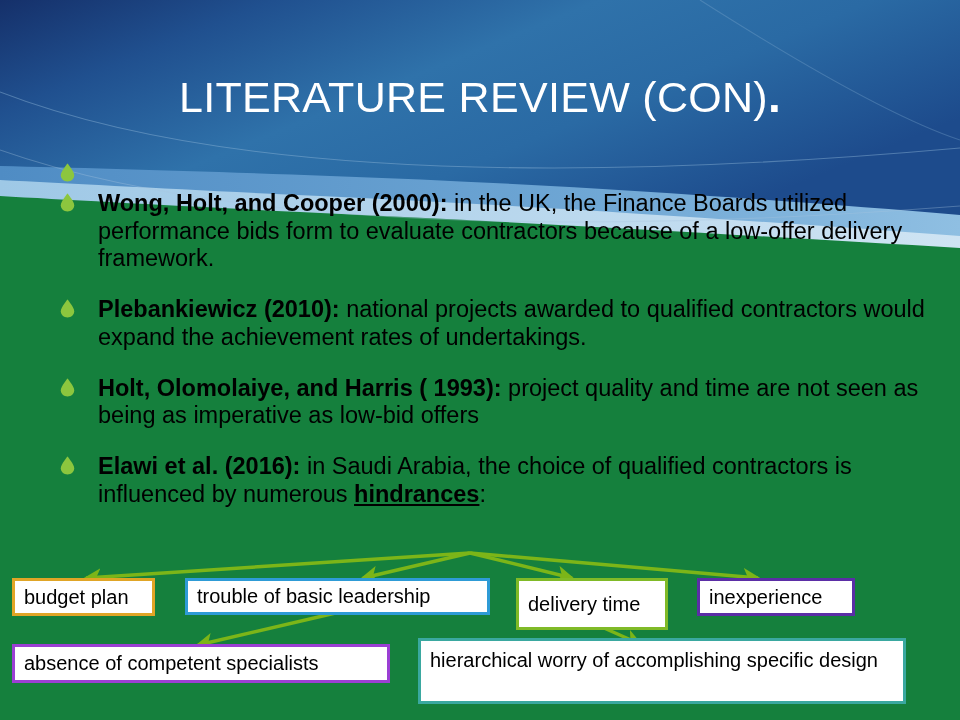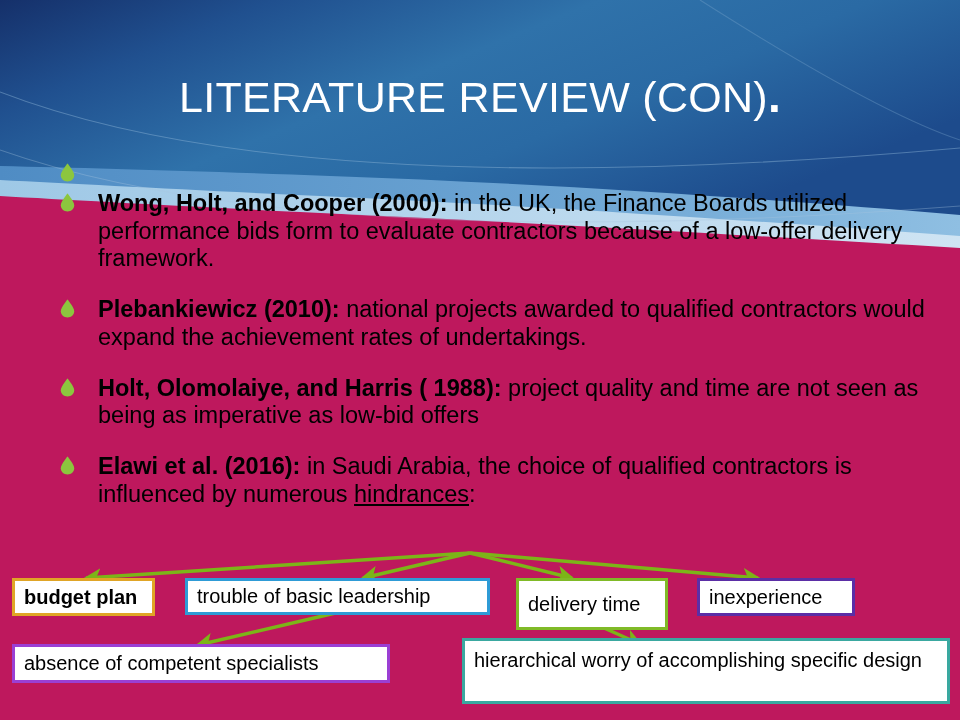--- a/index.html
+++ b/index.html
@@ -5,21 +5,21 @@
   html, body {
     margin: 0;
     padding: 0;
     background: #ffffff;
   }
   #slide {
     position: relative;
     width: 960px;
     height: 720px;
     overflow: hidden;
-    background: #be185d;
+    background: #15803d;
     font-family: "Liberation Sans", sans-serif;
   }
 
   
   #header-bg {
     position: absolute;
     left: 0; top: 0;
     width: 960px; height: 280px;
     pointer-events: none;
   }
@@ -61,21 +61,21 @@
     margin-bottom: 30px;
   }
   .bullet-mark {
     position: absolute;
     left: 8px;
     top: 3px;
     width: 15px;
     height: 19px;
   }
   .b-strong { font-weight: 700; }
-  .b-underline { font-weight: 400; text-decoration: underline; text-align: right; }
+  .b-underline { font-weight: 700; text-decoration: underline; text-align: right; }
 
   
   #arrows {
     position: absolute;
     left: 0; top: 0;
     width: 960px; height: 720px;
     pointer-events: none;
   }
 
   
@@ -157,21 +157,21 @@
       <svg class="bullet-mark" viewBox="0 0 15 19">
         <path d="M7.5 0.6 C7.5 0.6 14.2 8.4 14.2 12.3 C14.2 16.0 11.2 18.5 7.5 18.5 C3.8 18.5 0.8 16.0 0.8 12.3 C0.8 8.4 7.5 0.6 7.5 0.6 Z" fill="#8cc63e"></path>
       </svg>
       <span class="b-strong">Plebankiewicz (2010):</span><span> national projects awarded to qualified contractors would expand the achievement rates of undertakings.</span>
     </div>
 
     <div class="bullet-row">
       <svg class="bullet-mark" viewBox="0 0 15 19">
         <path d="M7.5 0.6 C7.5 0.6 14.2 8.4 14.2 12.3 C14.2 16.0 11.2 18.5 7.5 18.5 C3.8 18.5 0.8 16.0 0.8 12.3 C0.8 8.4 7.5 0.6 7.5 0.6 Z" fill="#8cc63e"></path>
       </svg>
-      <span class="b-strong">Holt, Olomolaiye, and Harris ( 1988):</span><span> project quality and time are not seen as being as imperative as low-bid offers</span>
+      <span class="b-strong">Holt, Olomolaiye, and Harris ( 1993):</span><span> project quality and time are not seen as being as imperative as low-bid offers</span>
     </div>
 
     <div class="bullet-row">
       <svg class="bullet-mark" viewBox="0 0 15 19">
         <path d="M7.5 0.6 C7.5 0.6 14.2 8.4 14.2 12.3 C14.2 16.0 11.2 18.5 7.5 18.5 C3.8 18.5 0.8 16.0 0.8 12.3 C0.8 8.4 7.5 0.6 7.5 0.6 Z" fill="#8cc63e"></path>
       </svg>
       <span class="b-strong">Elawi et al. (2016):</span><span> in Saudi Arabia, the choice of qualified contractors is influenced by numerous </span><span class="b-underline">hindrances</span><span>:</span>
     </div>
 
   </div>
@@ -185,37 +185,37 @@
     <g stroke="#7cb518" stroke-width="3.4" fill="none" marker-end="url(#ah)">
       <path d="M470,553 L86,578"></path>
       <path d="M470,553 L363,578"></path>
       <path d="M470,553 L572,578"></path>
       <path d="M470,553 L758,578"></path>
       <path d="M344,611 L198,645"></path>
       <path d="M568,612 L640,644"></path>
     </g>
   </svg>
 
-  <div class="fbox" style="left:12px; top:578px; width:143px; height:38px; border-color:#e0a526;font-weight:bold;">
+  <div class="fbox" style="left:12px; top:578px; width:143px; height:38px; border-color:#e0a526;">
     <span>budget plan</span>
   </div>
 
   <div class="fbox" style="left:185px; top:578px; width:305px; height:37px; border-color:#2e9bd6;">
     <span>trouble of basic leadership</span>
   </div>
 
   <div class="fbox" style="left:516px; top:578px; width:152px; height:52px; border-color:#80ba27;text-align:center;">
     <span>delivery time</span>
   </div>
 
   <div class="fbox" style="left:697px; top:578px; width:158px; height:38px; border-color:#5b2ea6;">
     <span>inexperience</span>
   </div>
 
   <div class="fbox" style="left:12px; top:644px; width:378px; height:39px; border-color:#9b3fd4;">
     <span>absence of competent specialists</span>
   </div>
 
-  <div class="fbox two-line" style="left:418px; top:638px; width:488px; height:66px; border-color:#3aa8a0;margin-left:44px;">
+  <div class="fbox two-line" style="left:418px; top:638px; width:488px; height:66px; border-color:#3aa8a0;">
     <span>hierarchical worry of accomplishing specific design</span>
   </div>
 
 </div>
 
 </body></html>

